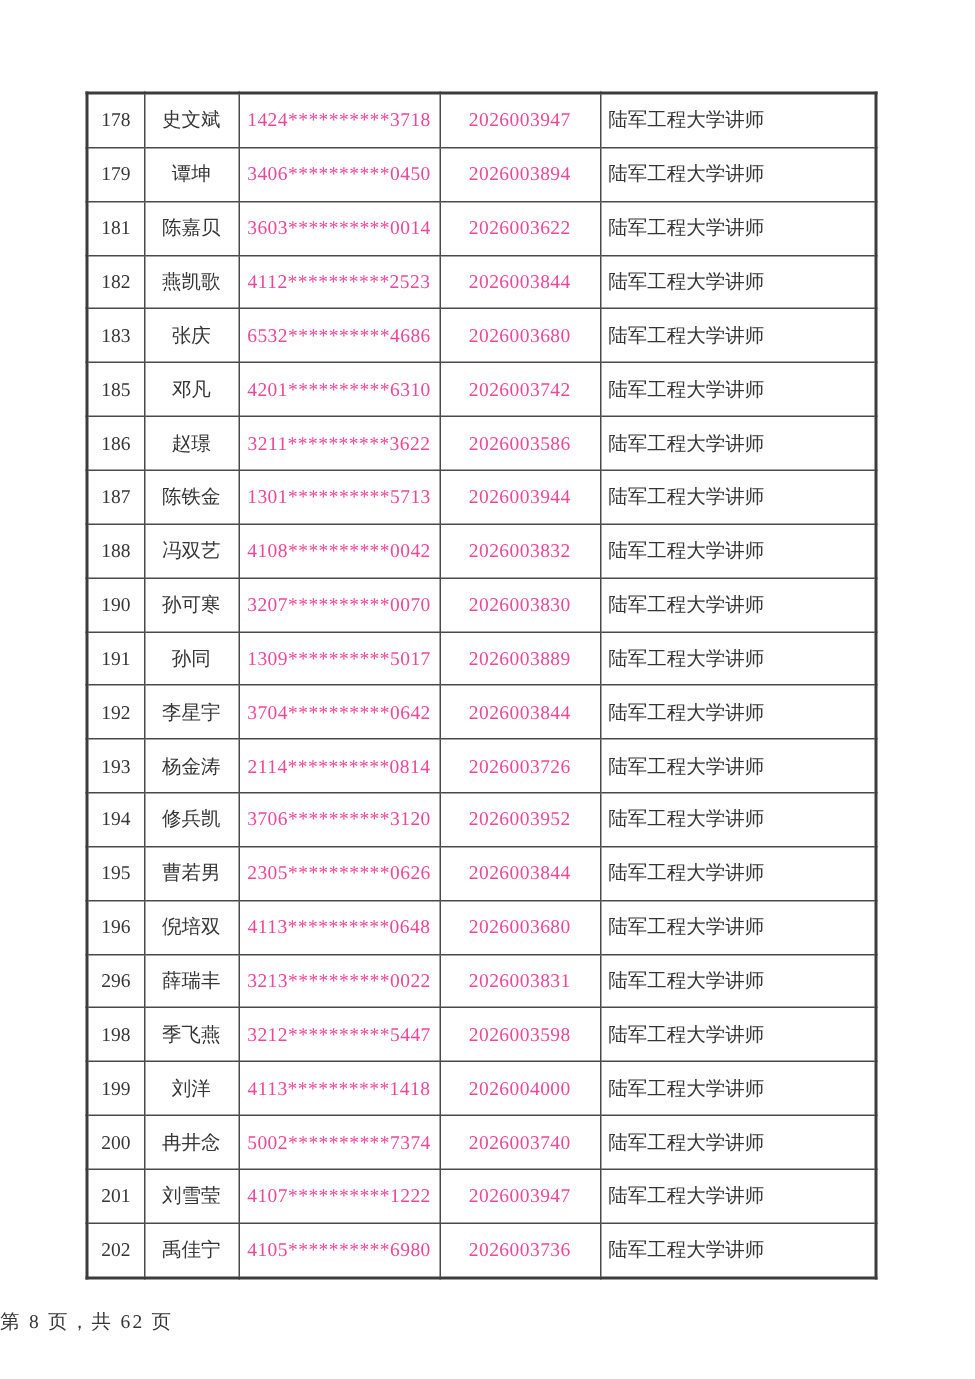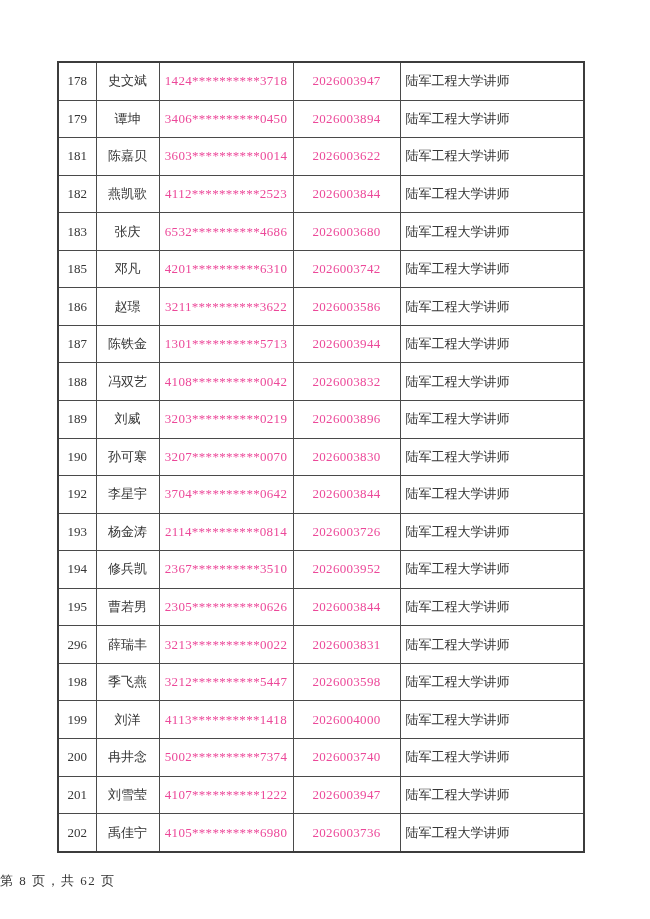--- a/index.html
+++ b/index.html
@@ -126,59 +126,66 @@
           <td class="col-title">陆军工程大学讲师</td>
         </tr>
         <tr>
           <td class="col-idx">188</td>
           <td class="col-name">冯双艺</td>
           <td class="col-idnum">4108**********0042</td>
           <td class="col-code">2026003832</td>
           <td class="col-title">陆军工程大学讲师</td>
         </tr>
         <tr>
-          <td class="col-idx">189</td>
-          <td class="col-name">刘威</td>
-          <td class="col-idnum">3203**********0219</td>
-          <td class="col-code">2026003896</td>
-          <td class="col-title">陆军工程大学讲师</td>
-        </tr>
-        <tr>
           <td class="col-idx">190</td>
           <td class="col-name">孙可寒</td>
           <td class="col-idnum">3207**********0070</td>
           <td class="col-code">2026003830</td>
           <td class="col-title">陆军工程大学讲师</td>
         </tr>
         <tr>
+          <td class="col-idx">191</td>
+          <td class="col-name">孙同</td>
+          <td class="col-idnum">1309**********5017</td>
+          <td class="col-code">2026003889</td>
+          <td class="col-title">陆军工程大学讲师</td>
+        </tr>
+        <tr>
           <td class="col-idx">192</td>
           <td class="col-name">李星宇</td>
           <td class="col-idnum">3704**********0642</td>
           <td class="col-code">2026003844</td>
           <td class="col-title">陆军工程大学讲师</td>
         </tr>
         <tr>
           <td class="col-idx">193</td>
           <td class="col-name">杨金涛</td>
           <td class="col-idnum">2114**********0814</td>
           <td class="col-code">2026003726</td>
           <td class="col-title">陆军工程大学讲师</td>
         </tr>
         <tr>
           <td class="col-idx">194</td>
           <td class="col-name">修兵凯</td>
-          <td class="col-idnum">2367**********3510</td>
+          <td class="col-idnum">3706**********3120</td>
           <td class="col-code">2026003952</td>
           <td class="col-title">陆军工程大学讲师</td>
         </tr>
         <tr>
           <td class="col-idx">195</td>
           <td class="col-name">曹若男</td>
           <td class="col-idnum">2305**********0626</td>
           <td class="col-code">2026003844</td>
+          <td class="col-title">陆军工程大学讲师</td>
+        </tr>
+        <tr>
+          <td class="col-idx">196</td>
+          <td class="col-name">倪培双</td>
+          <td class="col-idnum">4113**********0648</td>
+          <td class="col-code">2026003680</td>
           <td class="col-title">陆军工程大学讲师</td>
         </tr>
         <tr>
           <td class="col-idx">296</td>
           <td class="col-name">薛瑞丰</td>
           <td class="col-idnum">3213**********0022</td>
           <td class="col-code">2026003831</td>
           <td class="col-title">陆军工程大学讲师</td>
         </tr>
         <tr>

